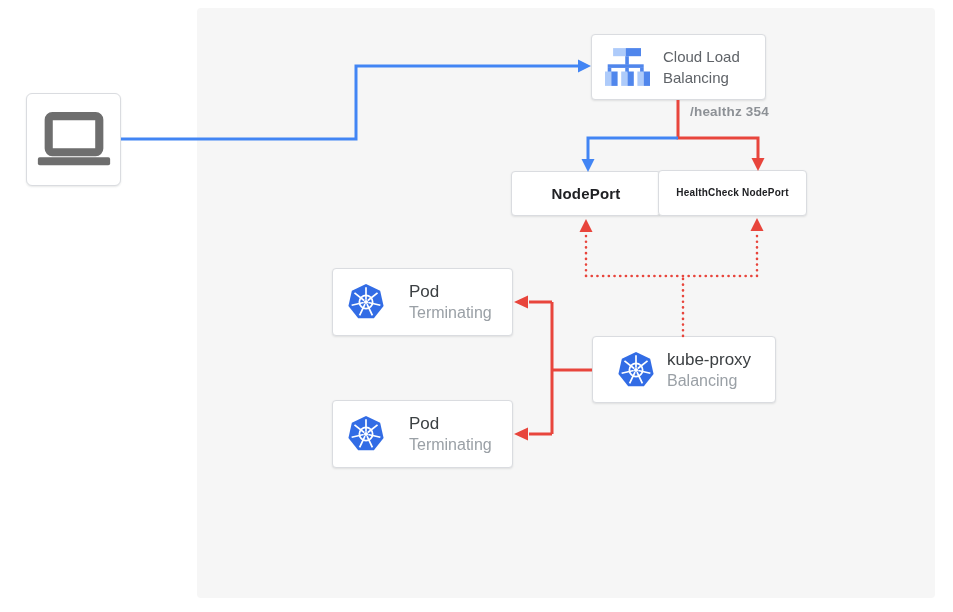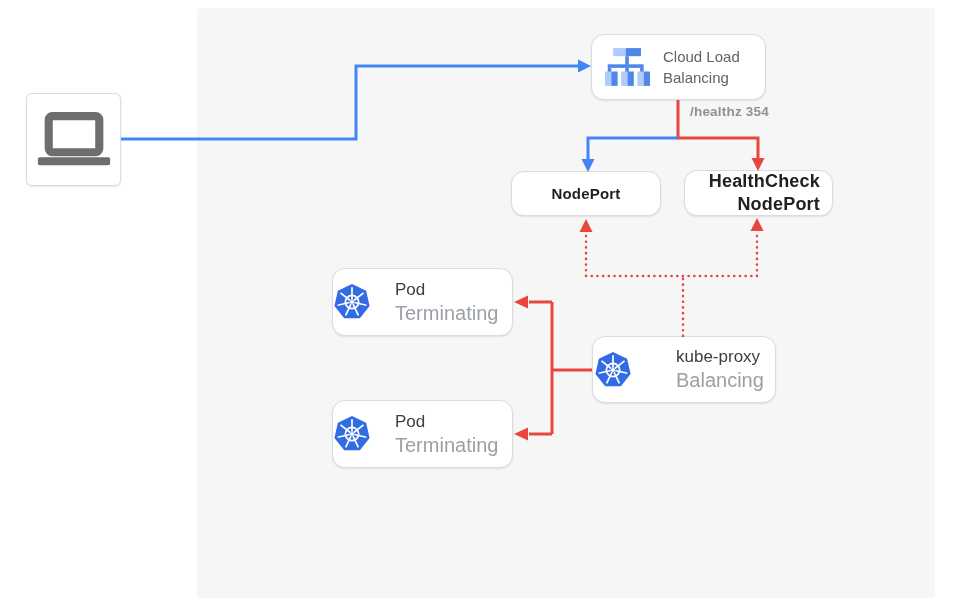--- a/index.html
+++ b/index.html
@@ -14,45 +14,45 @@
   .nodes-group {
     position:absolute; left:283px; top:187px; width:566px; height:351px;
     background:var(--nodes-bg); border-radius:4px;
   }
   .nodes-label {
     position:absolute; left:19px; top:13px; font-size:15.5px;
     color:var(--title-dark); letter-spacing:.2px;
   }
   .card {
     position:absolute; background:#ffffff; border:1px solid var(--card-border);
-    border-radius:13px; box-sizing:border-box; display:flex; align-items:center;
+    border-radius:4px; box-sizing:border-box; display:flex; align-items:center;
     box-shadow:0 1px 2px rgba(60,64,67,.12);
   }
   .laptop-card { left:26px; top:93px; width:95px; height:93px; border-radius:6px; justify-content:center; }
   .clb-card { left:591px; top:34px; width:175px; height:66px; padding-left:13px; gap:13px; }
   .clb-label { font-size:15px; color:var(--clb-text); line-height:1.4; width:92px; }
   .healthz {
     position:absolute; left:690px; top:104px; font-size:13.5px; font-weight:bold;
     color:var(--healthz-gray); letter-spacing:.2px;
   }
   .nodeport-card {
     left:511px; top:171px; width:150px; height:45px; justify-content:center;
     font-weight:bold; font-size:15px; color:var(--bold-dark); letter-spacing:.2px;
   }
   .healthcheck-card {
-    left:684px; top:170px; width:149px; height:46px; justify-content:center;
-    text-align:right; font-weight:bold; font-size:18px; line-height:1.26;
+    left:658px; top:170px; width:149px; height:46px; justify-content:center;
+    text-align:left; font-weight:bold; font-size:10px; line-height:1.26;
     color:var(--bold-dark); letter-spacing:.2px; padding:2px 12px;
   }
-  .pod-card { width:181px; height:68px; padding-left:0; gap:24px; }
+  .pod-card { width:181px; height:68px; padding-left:14px; gap:24px; }
   .pod-1 { left:332px; top:268px; }
   .pod-2 { left:332px; top:400px; }
-  .kubeproxy-card { left:592px; top:336px; width:184px; height:67px; padding-left:1px; gap:44px; }
+  .kubeproxy-card { left:592px; top:336px; width:184px; height:67px; padding-left:24px; gap:12px; }
   .card-title { font-size:17px; color:var(--title-dark); }
-  .card-subtitle { font-size:20px; color:var(--subtitle-gray); margin-top:2px; }
+  .card-subtitle { font-size:16px; color:var(--subtitle-gray); margin-top:2px; }
   .connectors { position:absolute; left:0; top:0; pointer-events:none; }
   .line-blue { stroke:var(--blue); stroke-width:3; fill:none; }
   .line-red { stroke:var(--red); stroke-width:3; fill:none; }
   .line-red-dotted {
     stroke:var(--red); stroke-width:2.6; fill:none;
     stroke-dasharray:0.1 5.6; stroke-linecap:round;
   }
   .arrow-blue { fill:var(--blue); }
   .arrow-red { fill:var(--red); }
   .laptop-screen { fill:none; stroke:var(--laptop-gray); stroke-width:9; }

